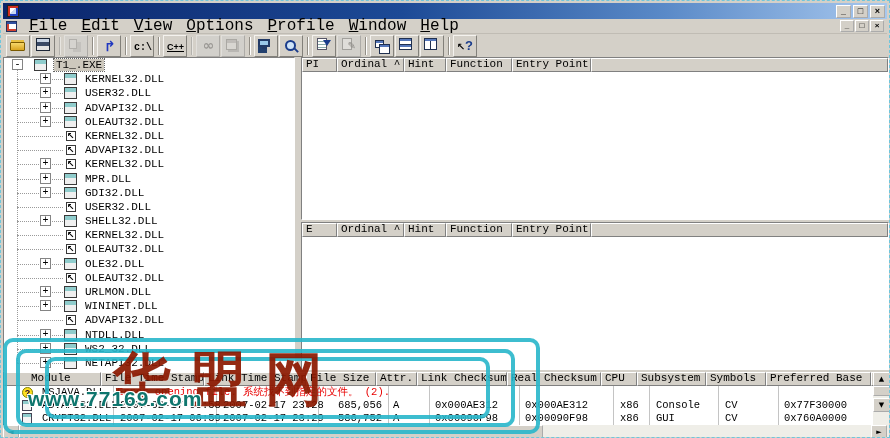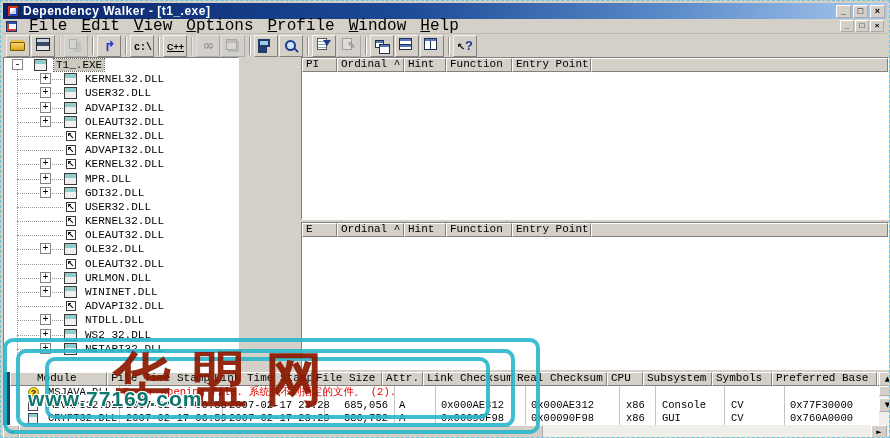--- a/index.html
+++ b/index.html
@@ -65,21 +65,21 @@
   .name-cascade .tbi{ left:4px; top:4px; width:9px; height:8px; border:1px solid #203050; background:linear-gradient(#5577bb 2px,#fff 2px); }
   .name-cascade .tbi::after{ content:""; position:absolute; left:3px; top:3px; width:9px; height:8px;
     border:1px solid #203050; background:linear-gradient(#5577bb 2px,#fff 2px); }
   .name-tileh .tbi{ left:3px; top:2px; width:13px; height:12px; border:1px solid #203050;
     background:linear-gradient(#5577bb 0 2px,#fff 2px 5px,#203050 5px 6px,#5577bb 6px 8px,#fff 8px); }
   .name-tilev .tbi{ left:3px; top:2px; width:13px; height:12px; border:1px solid #203050;
     background:linear-gradient(#5577bb 0 2px,transparent 2px), linear-gradient(90deg,#fff 0 5px,#203050 5px 6px,#fff 6px); }
   .name-help .tbi::before{ content:"↖"; position:absolute; left:0; top:3px; font:bold 10px "DejaVu Sans",sans-serif; color:#000; }
   .name-help .tbi::after{ content:"?"; position:absolute; right:1px; top:0; font:bold 13px "Liberation Sans",sans-serif; color:#1a3c8c; }
   
-  .tree-panel{ position:absolute; left:2px; top:56px; width:236px; height:315px; background:#fff;
+  .tree-panel{ position:absolute; left:2px; top:56px; width:292px; height:315px; background:#fff;
     border:1px solid; border-color:#808080 #fff #fff #808080; overflow:hidden; }
   .tree-vline{ position:absolute; left:13px; top:12px; height:293px; border-left:1px dotted #9a9a9a; }
   .t-row{ height:14.2px; position:relative; white-space:nowrap; }
   .t-row .stub{ position:absolute; left:13px; top:7px; width:46px; border-top:1px dotted #9a9a9a; }
   .t-box{ position:absolute; left:36px; top:1px; width:11px; height:11px; background:#fff; border:1px solid #848484;
     font:10px "Liberation Mono",monospace; line-height:9px; text-align:center; z-index:2;}
   .box-plus .t-box::before{ content:"+"; }
   .box-minus .t-box::before{ content:"-"; }
   .root-true .t-box{ left:8px; }
   .t-icon{ position:absolute; left:60px; top:1px; width:13px; height:12px; border:1px solid #3a3a3a;
@@ -95,21 +95,21 @@
   .imports{ left:300px; top:56px; width:588px; height:163px;font-family:Liberation Mono, monospace; }
   .exports{ left:300px; top:221px; width:588px; height:148px; }
   .cols{ display:flex; height:14px; background:#d4d0c8; }
   .col{ flex:none; border:1px solid; border-color:#fff #808080 #808080 #fff; padding:0 3px; font-size:11px;
     line-height:11px; overflow:hidden; white-space:nowrap; }
   .cols span:nth-of-type(1){ width:35px; } .cols span:nth-of-type(2){ width:67px; }
   .cols span:nth-of-type(3){ width:42px; } .cols span:nth-of-type(4){ width:66px; }
   .cols span:nth-of-type(5){ width:79px; } .cols span:nth-of-type(6){ flex:1; }
   
   .modules{ position:absolute; left:2px; top:371px; width:886px; height:53px; background:#fff;
-    border-left:7px solid #0c4a6e; overflow:hidden; }
+    border-left:1px solid #0c4a6e; overflow:hidden; }
   .mcols{ display:flex; height:14px; background:#d4d0c8; width:870px; }
   .mcols span{ flex:none; border:1px solid; border-color:#fff #808080 #808080 #fff; padding:0 3px;
     font-size:11px; line-height:11px; overflow:hidden; white-space:nowrap; }
   .mcols span:nth-of-type(1){ width:97px; padding-left:26px;} .mcols span:nth-of-type(2){ width:103px; }
   .mcols span:nth-of-type(3){ width:102px; } .mcols span:nth-of-type(4){ width:70px; }
   .mcols span:nth-of-type(5){ width:41px; } .mcols span:nth-of-type(6){ width:90px; }
   .mcols span:nth-of-type(7){ width:94px; } .mcols span:nth-of-type(8){ width:36px; }
   .mcols span:nth-of-type(9){ width:69px; } .mcols span:nth-of-type(10){ width:60px; }
   .mcols span:nth-of-type(11){ width:105px; } .mcols span:nth-of-type(12){ flex:1; }
   .m-body{ position:absolute; left:12px; top:14px; width:868px; height:39px; background-color:#fff;
@@ -155,21 +155,20 @@
   .wm-site{ position:absolute; left:27px; top:386px; font:bold 21px "Liberation Sans",sans-serif; color:#0f766e;
     letter-spacing:1px; text-shadow:-1px -1px 0 #fff,1px -1px 0 #fff,-1px 1px 0 #fff,1px 1px 0 #fff; }
 </style>
 </head>
 <body>
 
 <div class="screen">
 
   <div class="titlebar">
     <span class="app-icon"></span>
-    <span class="title">Dependency Walker - [t1_.exe]</span>
     <span class="winbtns">
       <span class="wbtn">_</span>
       <span class="wbtn">□</span>
       <span class="wbtn">×</span>
     </span>
   </div>
 
   <div class="menubar">
     <span class="mdi-icon"></span>
     <div class="menus"><span class="menu-item">File</span><span class="menu-item">Edit</span><span class="menu-item">View</span><span class="menu-item">Options</span><span class="menu-item">Profile</span><span class="menu-item">Window</span><span class="menu-item">Help</span></div>
@@ -288,20 +287,26 @@
         <div class="t-row box-plus icon-module">
           <span class="stub"></span>
           <span class="t-box"></span>
           <span class="t-icon"></span>
           <span class="t-label">GDI32.DLL</span>
         </div>
         <div class="t-row box-none icon-forward">
           <span class="stub"></span>
           <span class="t-icon"></span>
           <span class="t-label">USER32.DLL</span>
+        </div>
+        <div class="t-row box-plus icon-module">
+          <span class="stub"></span>
+          <span class="t-box"></span>
+          <span class="t-icon"></span>
+          <span class="t-label">SHELL32.DLL</span>
         </div>
         <div class="t-row box-none icon-forward">
           <span class="stub"></span>
           <span class="t-icon"></span>
           <span class="t-label">KERNEL32.DLL</span>
         </div>
         <div class="t-row box-none icon-forward">
           <span class="stub"></span>
           <span class="t-icon"></span>
           <span class="t-label">OLEAUT32.DLL</span>

